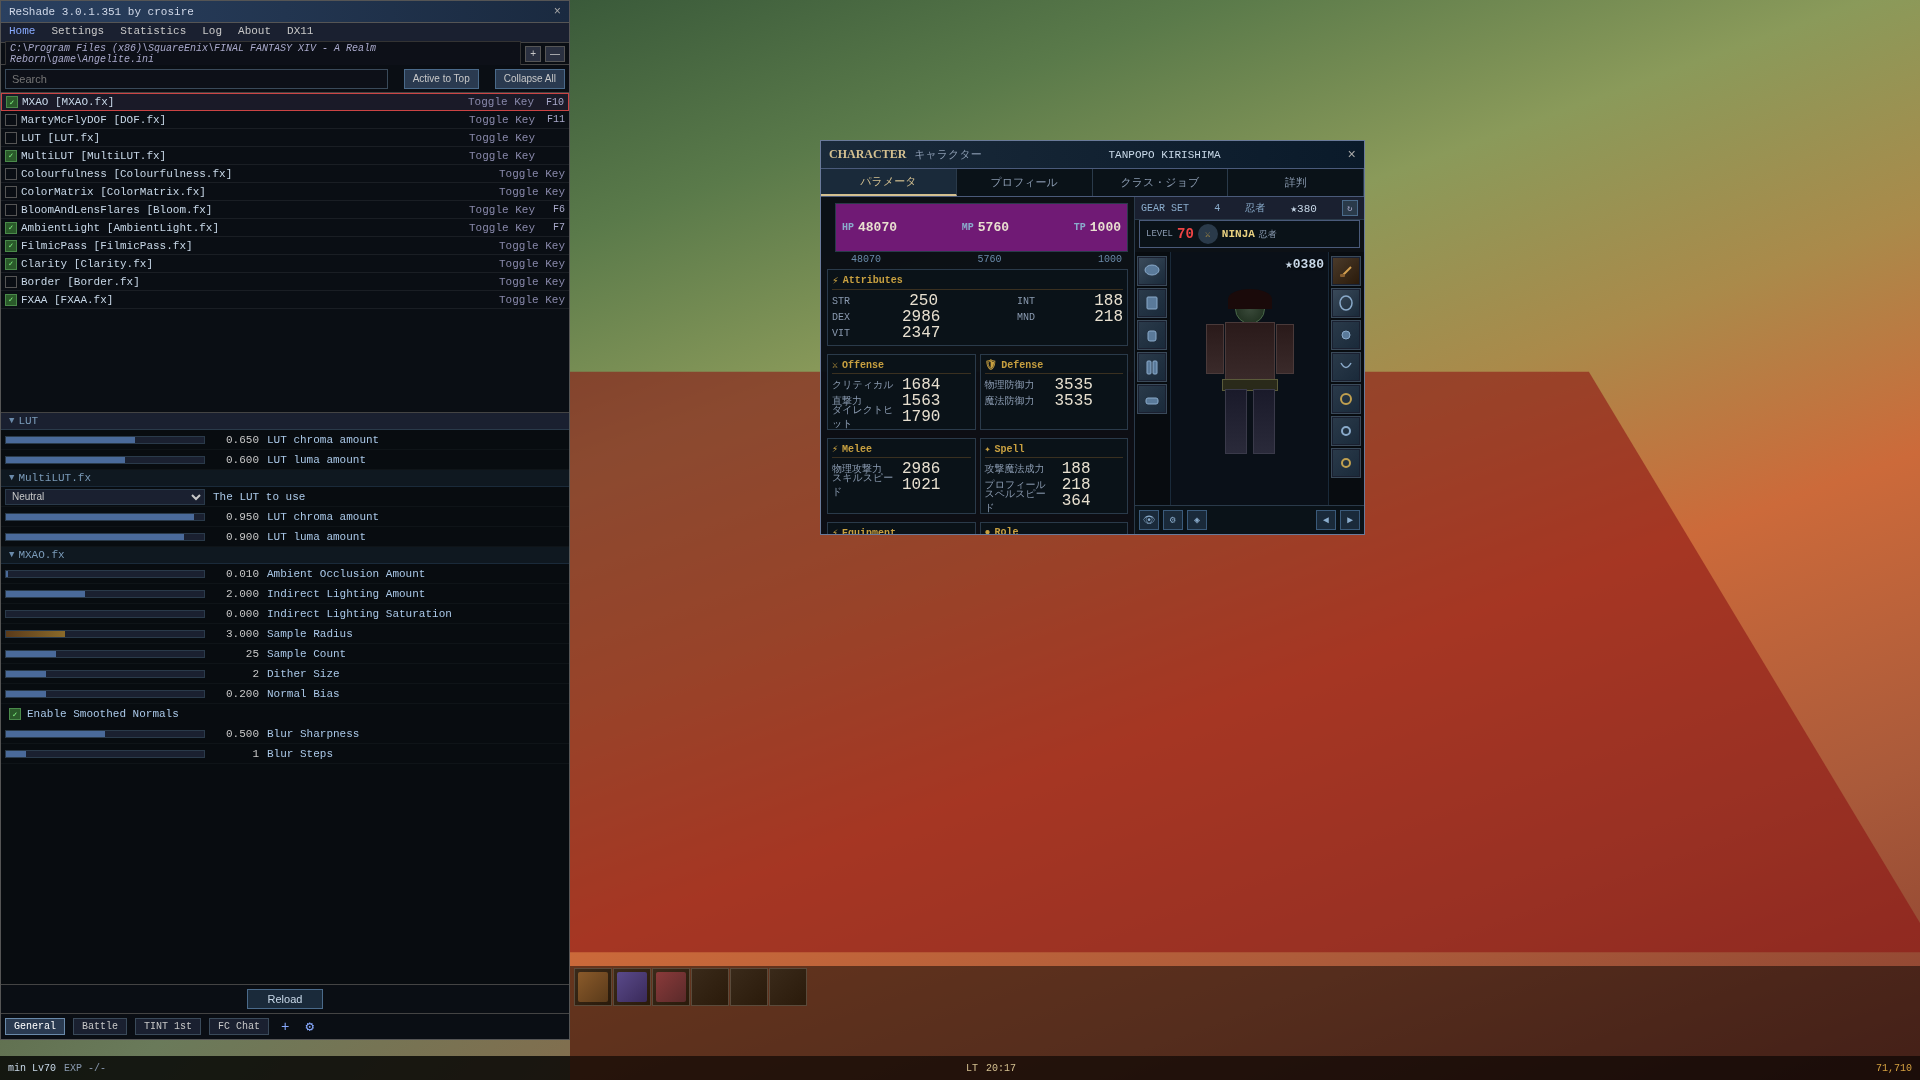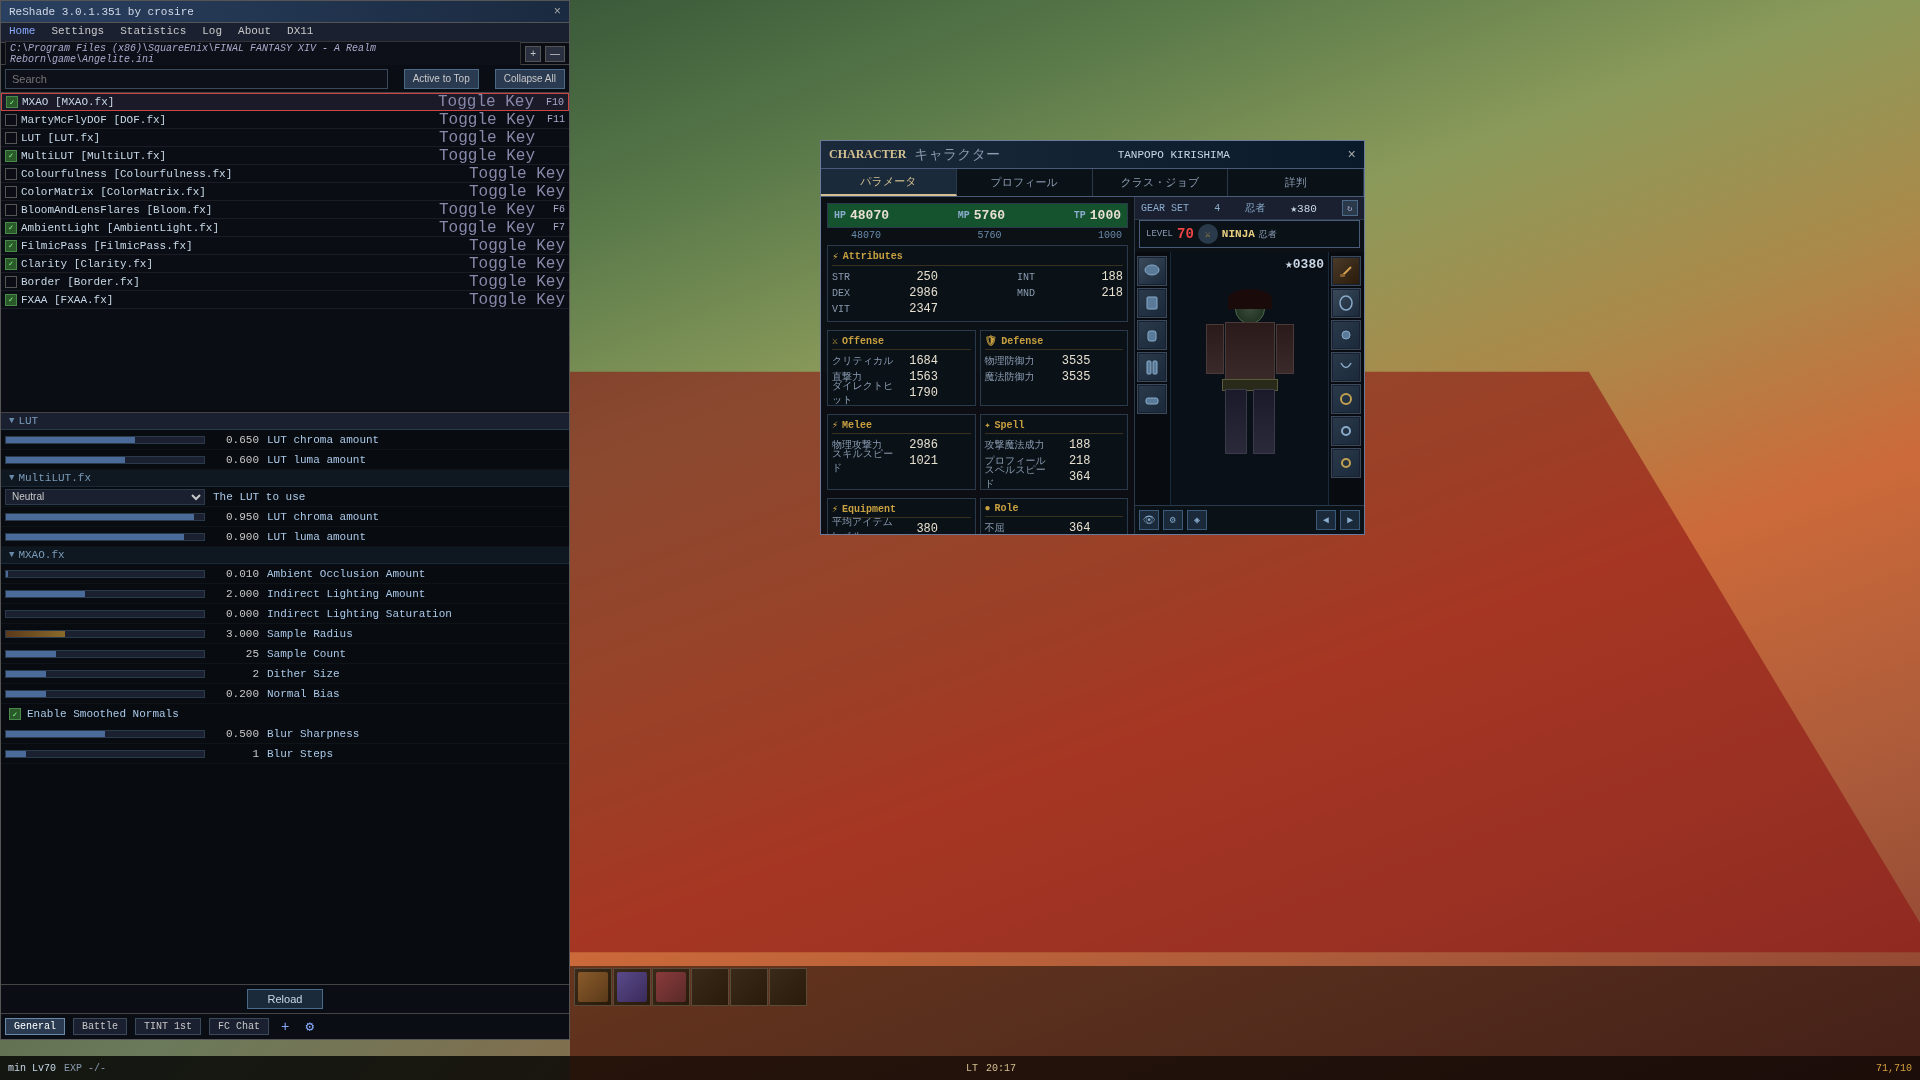--- a/index.html
+++ b/index.html
@@ -177,21 +177,21 @@
       color: #8f8;
     }
 
     .shader-name {
       flex: 1;
       font-size: 11px;
       color: #c8d8e8;
     }
 
     .shader-toggle {
-      font-size: 16px;
+      font-size: 11px;
       color: #8888aa;
       margin-left: auto;
     }
 
     .shader-key {
       font-size: 10px;
       color: #aaaacc;
       min-width: 30px;
       text-align: right;
     }
@@ -361,21 +361,21 @@
 
     .char-label {
       color: #d4c090;
       font-size: 12px;
       font-weight: bold;
       font-family: serif;
     }
 
     .char-label-jp {
       color: #8a9ab0;
-      font-size: 14px;
+      font-size: 11px;
     }
 
     .char-name {
       color: #c8d8e8;
       font-size: 11px;
     }
 
     .char-close {
       color: #aaa;
       cursor: pointer;
@@ -445,21 +445,21 @@
       margin-bottom: 4px;
     }
 
     .stat-row {
       display: flex;
       align-items: center;
       height: 16px;
     }
 
     .stat-name { color: #8a9ab0; font-size: 10px; flex: 0 0 70px; }
-    .stat-val { color: #e8e0d0; font-size: 12px; min-width: 36px; text-align: right; }
+    .stat-val { color: #e8e0d0; font-size: 16px; min-width: 36px; text-align: right; }
 
     
     .char-gear {
       width: 230px;
       border-left: 1px solid #2a3a4a;
       display: flex;
       flex-direction: column;
     }
 
     .gear-header {
@@ -916,21 +916,21 @@
     <div class="char-nav-tab active">パラメータ</div>
     <div class="char-nav-tab">プロフィール</div>
     <div class="char-nav-tab">クラス・ジョブ</div>
     <div class="char-nav-tab">詳判</div>
   </div>
 
   <div class="char-body">
 
     <div class="char-stats">
 
-      <div style="display:flex;gap:4px;align-items:center;background:#14532d;border:1px solid #2a3a4a;padding:4px 6px;">
+      <div style="display:flex;gap:4px;align-items:center;background:#701a75;border:1px solid #2a3a4a;padding:16px 6px;margin-left:8px;">
         <span class="res-label">HP</span>
         <span class="res-value">48070</span>
         <span style="flex:1"></span>
         <span class="res-label">MP</span>
         <span class="res-value">5760</span>
         <span style="flex:1"></span>
         <span class="res-label">TP</span>
         <span class="res-value">1000</span>
       </div>
       <div style="display:flex;gap:4px;align-items:center;padding:0 6px;margin-top:-2px;">

